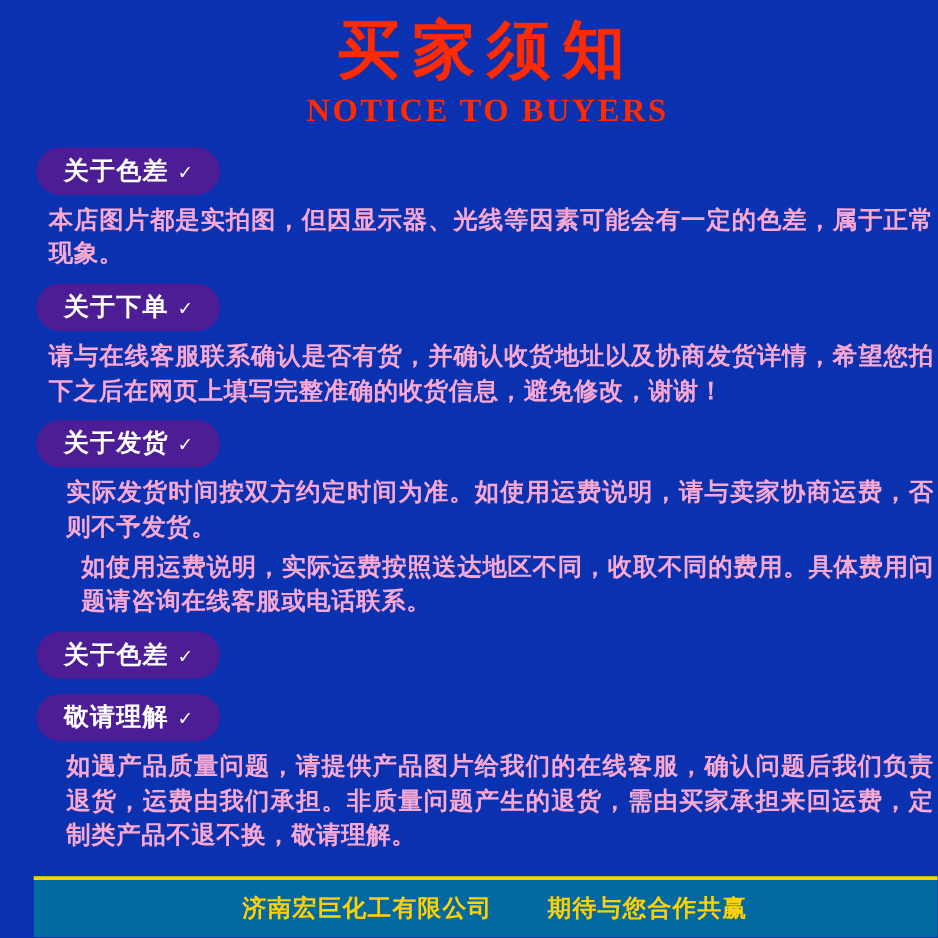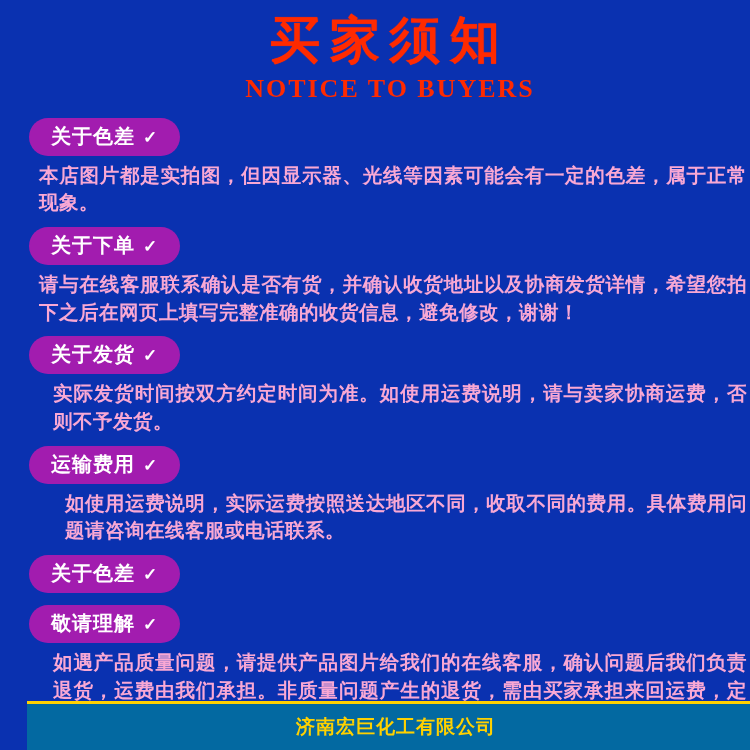--- a/index.html
+++ b/index.html
@@ -45,25 +45,25 @@
     margin-bottom: 8px;
   }
   .body-area {
     padding: 0 10px;
   }
   .section {
     margin-bottom: 2px;
   }
   .pill {
     display: inline-block;
-    background: #a21caf;
+    background: #4c1d95;
     color: #ffffff;
     font-size: 20px;
     font-weight: bold;
-    font-family: Liberation Sans, sans-serif;
+    font-family: Liberation Mono, monospace;
     padding: 5px 22px 6px 22px;
     border-radius: 22px;
     margin: 6px 0 4px 4px;
     white-space: nowrap;
     letter-spacing: 1px;
   }
   .pill .check {
     font-size: 17px;
     margin-left: 8px;
     font-weight: bold;
@@ -135,38 +135,36 @@
     </div>
 
     <div class="section">
       <div class="pill">
         <span>关于发货</span><span class="check">✓</span>
       </div>
       <div class="para indent1">实际发货时间按双方约定时间为准。如使用运费说明，请与卖家协商运费，否则不予发货。</div>
     </div>
 
     <div class="section">
-      <div class="pill">
-        <span>运输费用</span><span class="check">✓</span>
-      </div>
       <div class="para indent2">如使用运费说明，实际运费按照送达地区不同，收取不同的费用。具体费用问题请咨询在线客服或电话联系。</div>
     </div>
 
     <div class="section">
       <div class="pill">
         <span>关于色差</span><span class="check">✓</span>
       </div>
     </div>
 
     <div class="section">
       <div class="pill">
         <span>敬请理解</span><span class="check">✓</span>
       </div>
       <div class="para indent1">如遇产品质量问题，请提供产品图片给我们的在线客服，确认问题后我们负责退货，运费由我们承担。非质量问题产生的退货，需由买家承担来回运费，定制类产品不退不换，敬请理解。</div>
     </div>
 
   </div>
 
   <div class="footer">
     <div class="footer-text">济南宏巨化工有限公司</div>
+    <div class="footer-text">期待与您合作共赢</div>
   </div>
 
 </div>
 
 </body></html>

